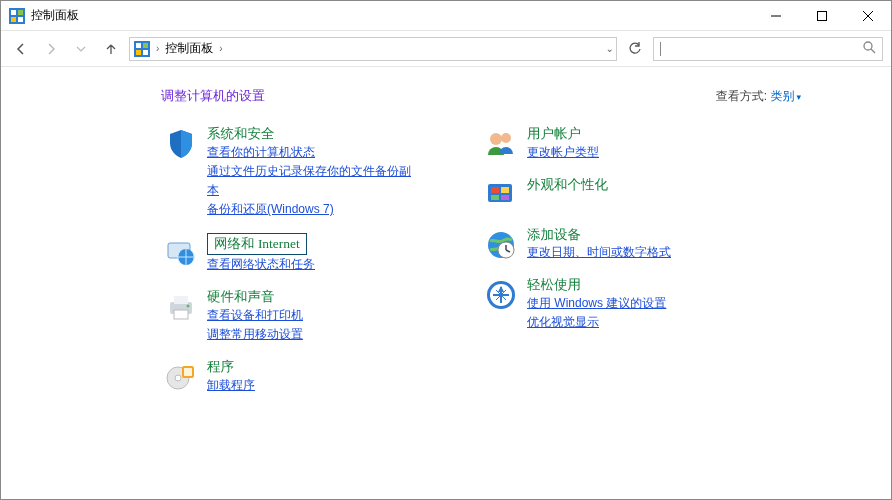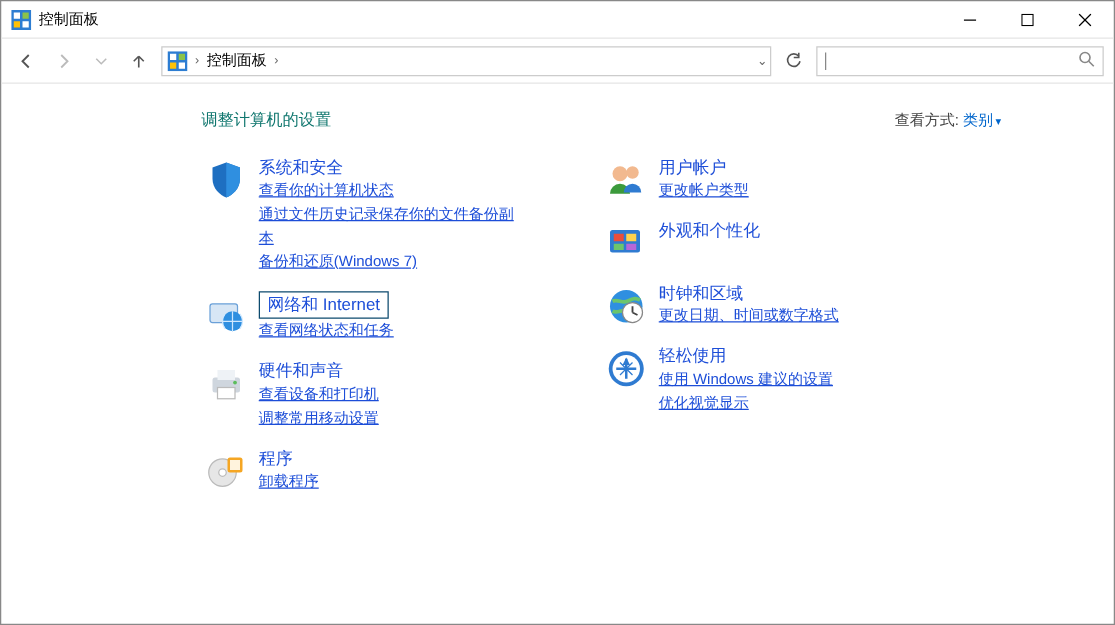--- a/index.html
+++ b/index.html
@@ -18,31 +18,31 @@
   .breadcrumb { flex: 1; height: 24px; border: 1px solid #ccc; display: flex; align-items: center; padding: 0 4px; gap: 4px; position: relative; }
   .bc-icon { width: 16px; height: 16px; display:inline-flex; align-items:center; justify-content:center; }
   .bc-sep { color: #666; font-size:10px; padding:0 2px;}
   .bc-drop { position: absolute; right: 2px; color: #666; font-size:10px;}
   .refresh { width: 24px; height: 24px; display: flex; align-items: center; justify-content: center; }
   .search { width: 230px; height: 24px; border: 1px solid #ccc; padding: 0 6px; display: flex; align-items: center; position: relative; }
   .search .mag { position: absolute; right: 6px; color: #888; }
   
   .content { padding: 20px 30px 20px 160px; }
   .topline { display: flex; justify-content: space-between; align-items: baseline; margin-bottom: 20px; margin-right: 60px; }
-  .h1 { font-size: 13px; color: #0f766e; }
+  .h1 { font-size: 13px; color: #6d28d9; }
   .viewby { font-size: 12px; color: #444; text-align: right; }
   .viewby .link { color: #0066cc; }
   .viewby .drop { font-size:9px; color:#0066cc; padding-left:2px;}
   
   .grid { display: flex; gap: 60px; }
   .col { width: 260px; }
   .item { display: flex; margin-bottom: 14px; }
   .item .ico { width: 40px; display: flex; justify-content: center; padding-top: 2px; }
   .item .text { flex: 1; padding-left: 6px; }
-  .heading { color: #1d4ed8; font-size: 13.5px; line-height: 1.3; }
+  .heading { color: #15803d; font-size: 13.5px; line-height: 1.3; font-family: Liberation Serif, serif; }
   .heading.boxed { border: 1px solid #0c4a6e; padding: 1px 6px; display: inline-block; }
   .sub { font-size: 12px; color: #1d4ed8; line-height: 1.6; display: block; text-decoration: underline; }
 </style>
 </head>
 <body>
 
 <div class="titlebar">
   <span class="icon">
     <svg viewBox="0 0 16 16">
         <rect width="16" height="16" fill="#2d7dd2"></rect>
@@ -232,21 +232,21 @@
       <div class="item">
         <div class="ico">
           <svg width="34" height="34" viewBox="0 0 34 34">
               <circle cx="17" cy="17" r="13" fill="#2f8fe0"></circle>
               <path d="M6 13 c4 -2 8 2 12 0 s6 -3 10 -1 M6 21 c4 2 8 -2 12 0 s6 3 10 1" stroke="#6cc56c" stroke-width="3" fill="none"></path>
               <circle cx="22" cy="22" r="8" fill="#fff" stroke="#888"></circle>
               <path d="M22 22 L22 17 M22 22 L26 24" stroke="#444" stroke-width="1.5"></path>
             </svg>
         </div>
         <div class="text">
-          <a href="#" class="heading">时钟和区域</a>
+          <a href="#" class="heading">添加设备</a>
           <a href="#" class="sub">更改日期、时间或数字格式</a>
         </div>
       </div>
 
       <div class="item">
         <div class="ico">
           <svg width="34" height="34" viewBox="0 0 34 34">
               <circle cx="17" cy="17" r="14" fill="#2f7bd1"></circle>
               <circle cx="17" cy="17" r="11" fill="#fff"></circle>
               <path d="M17 9 L17 25 M9 17 L25 17" stroke="#2f7bd1" stroke-width="2"></path>

